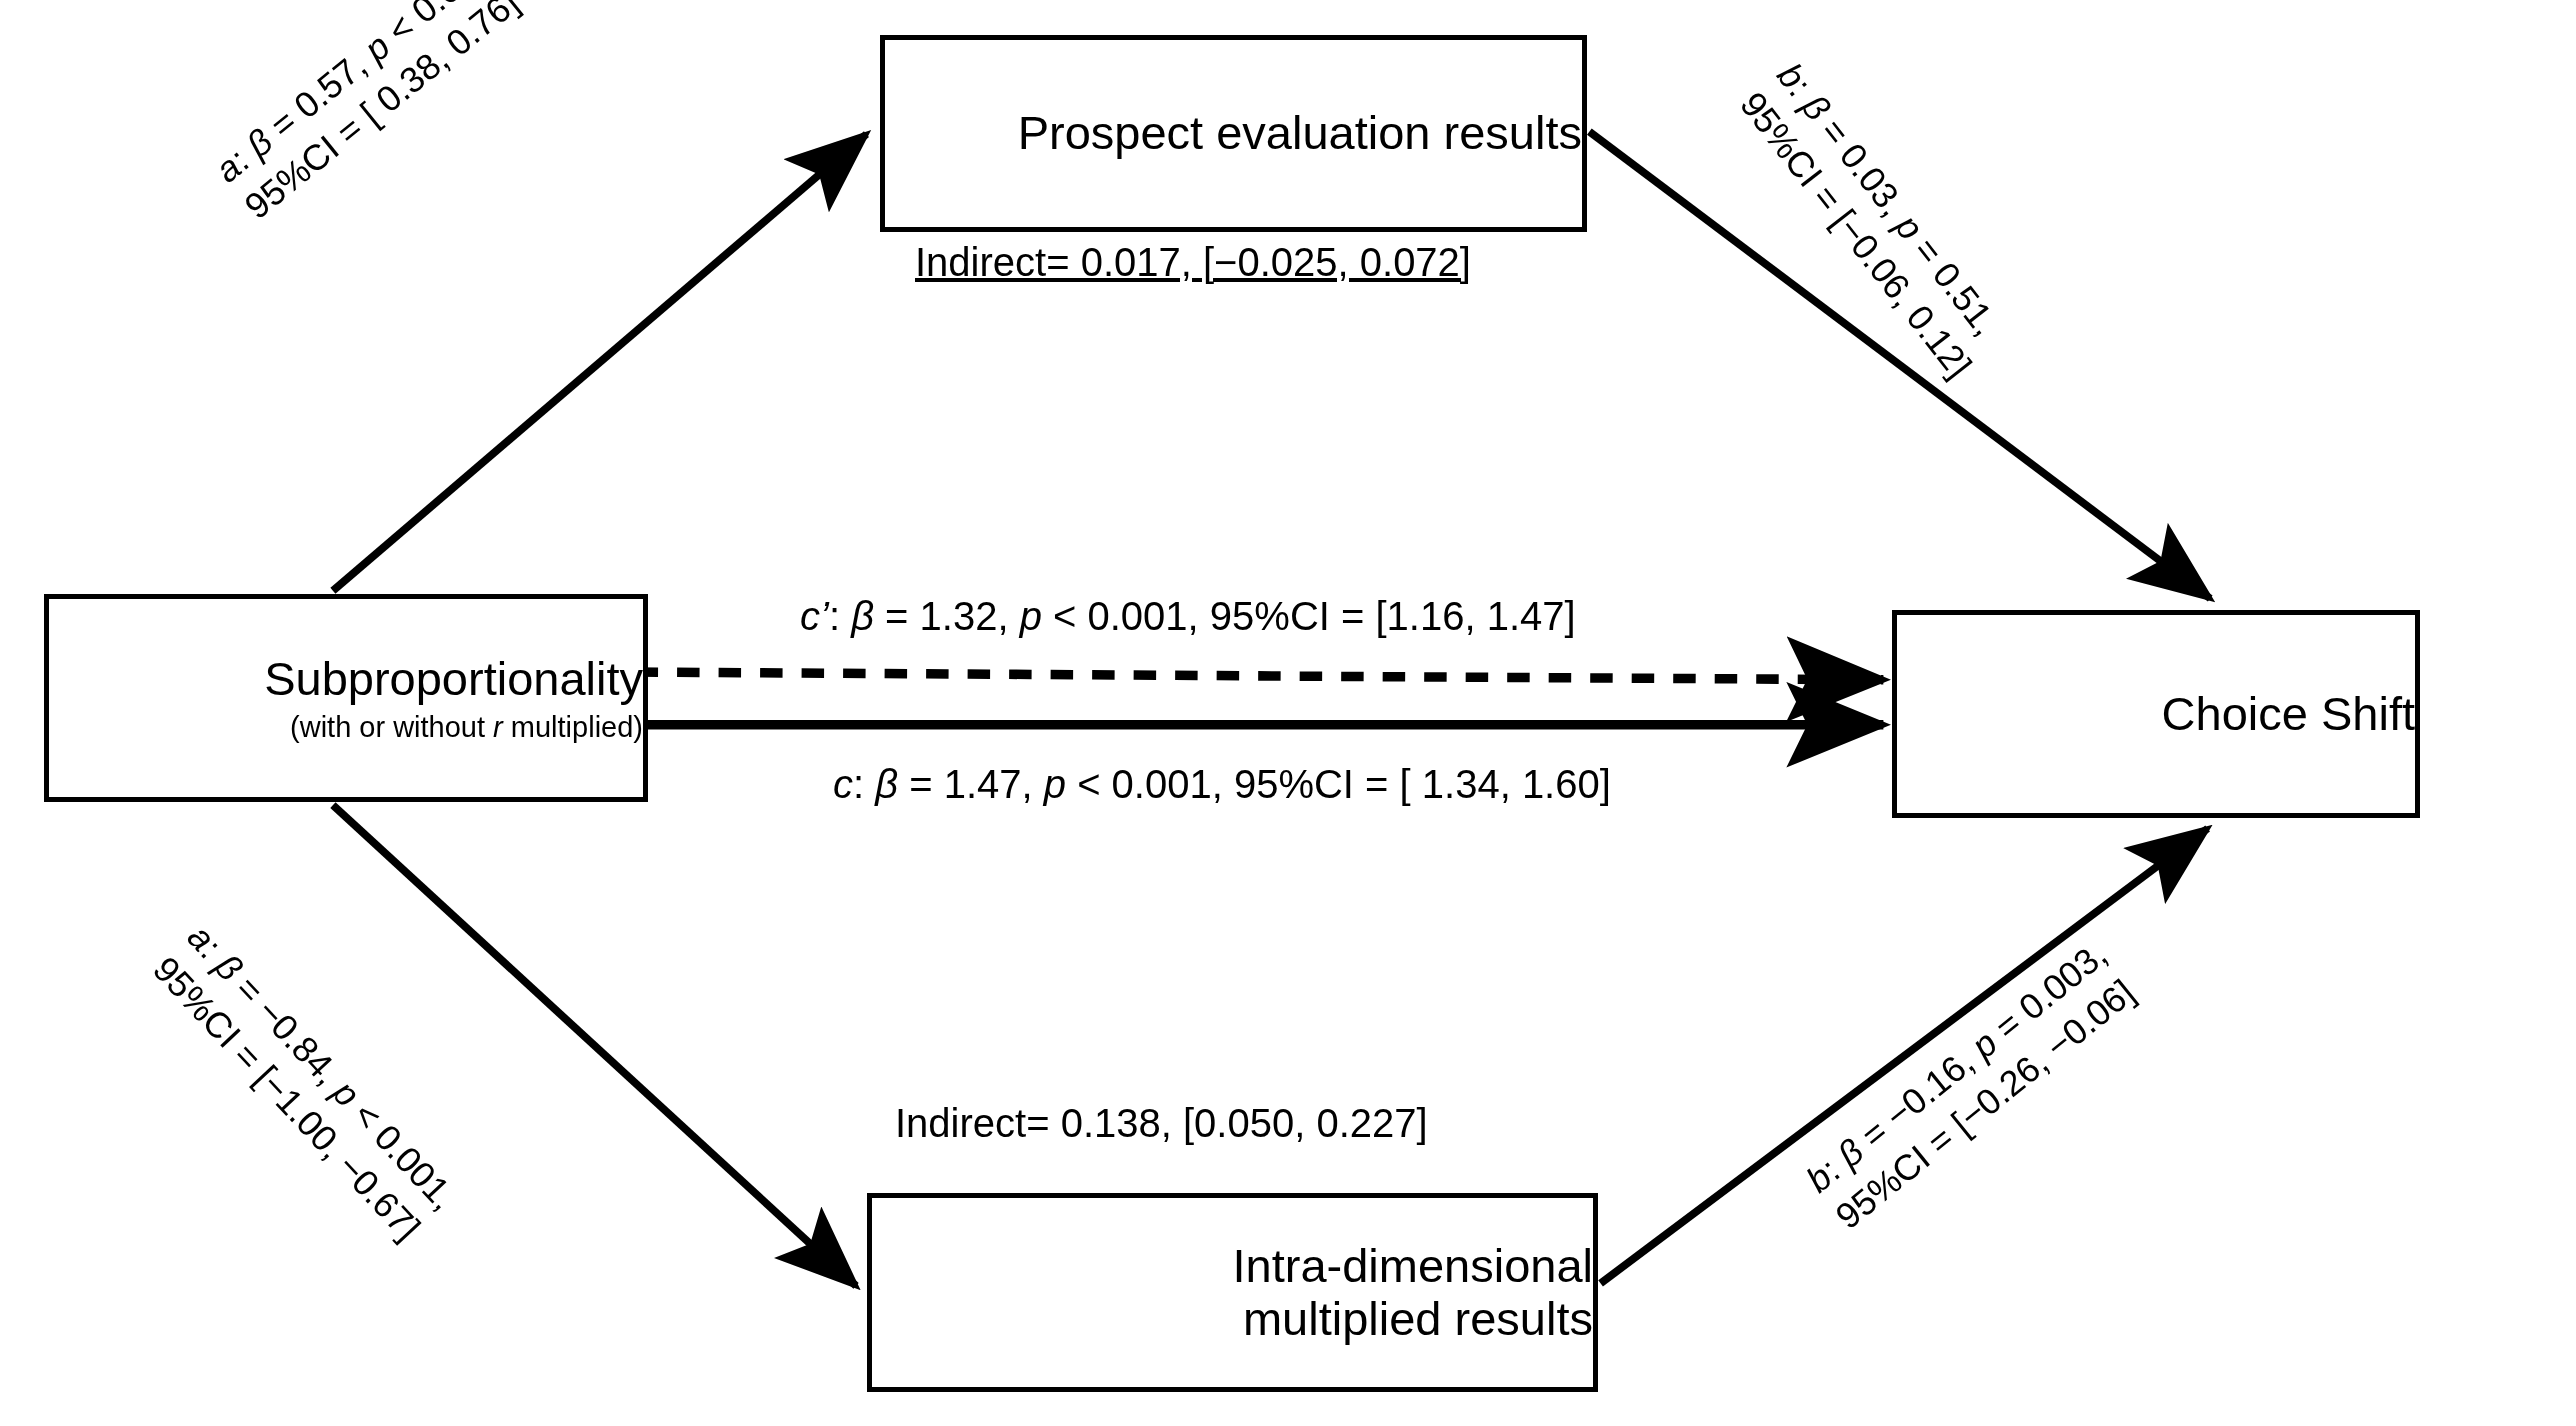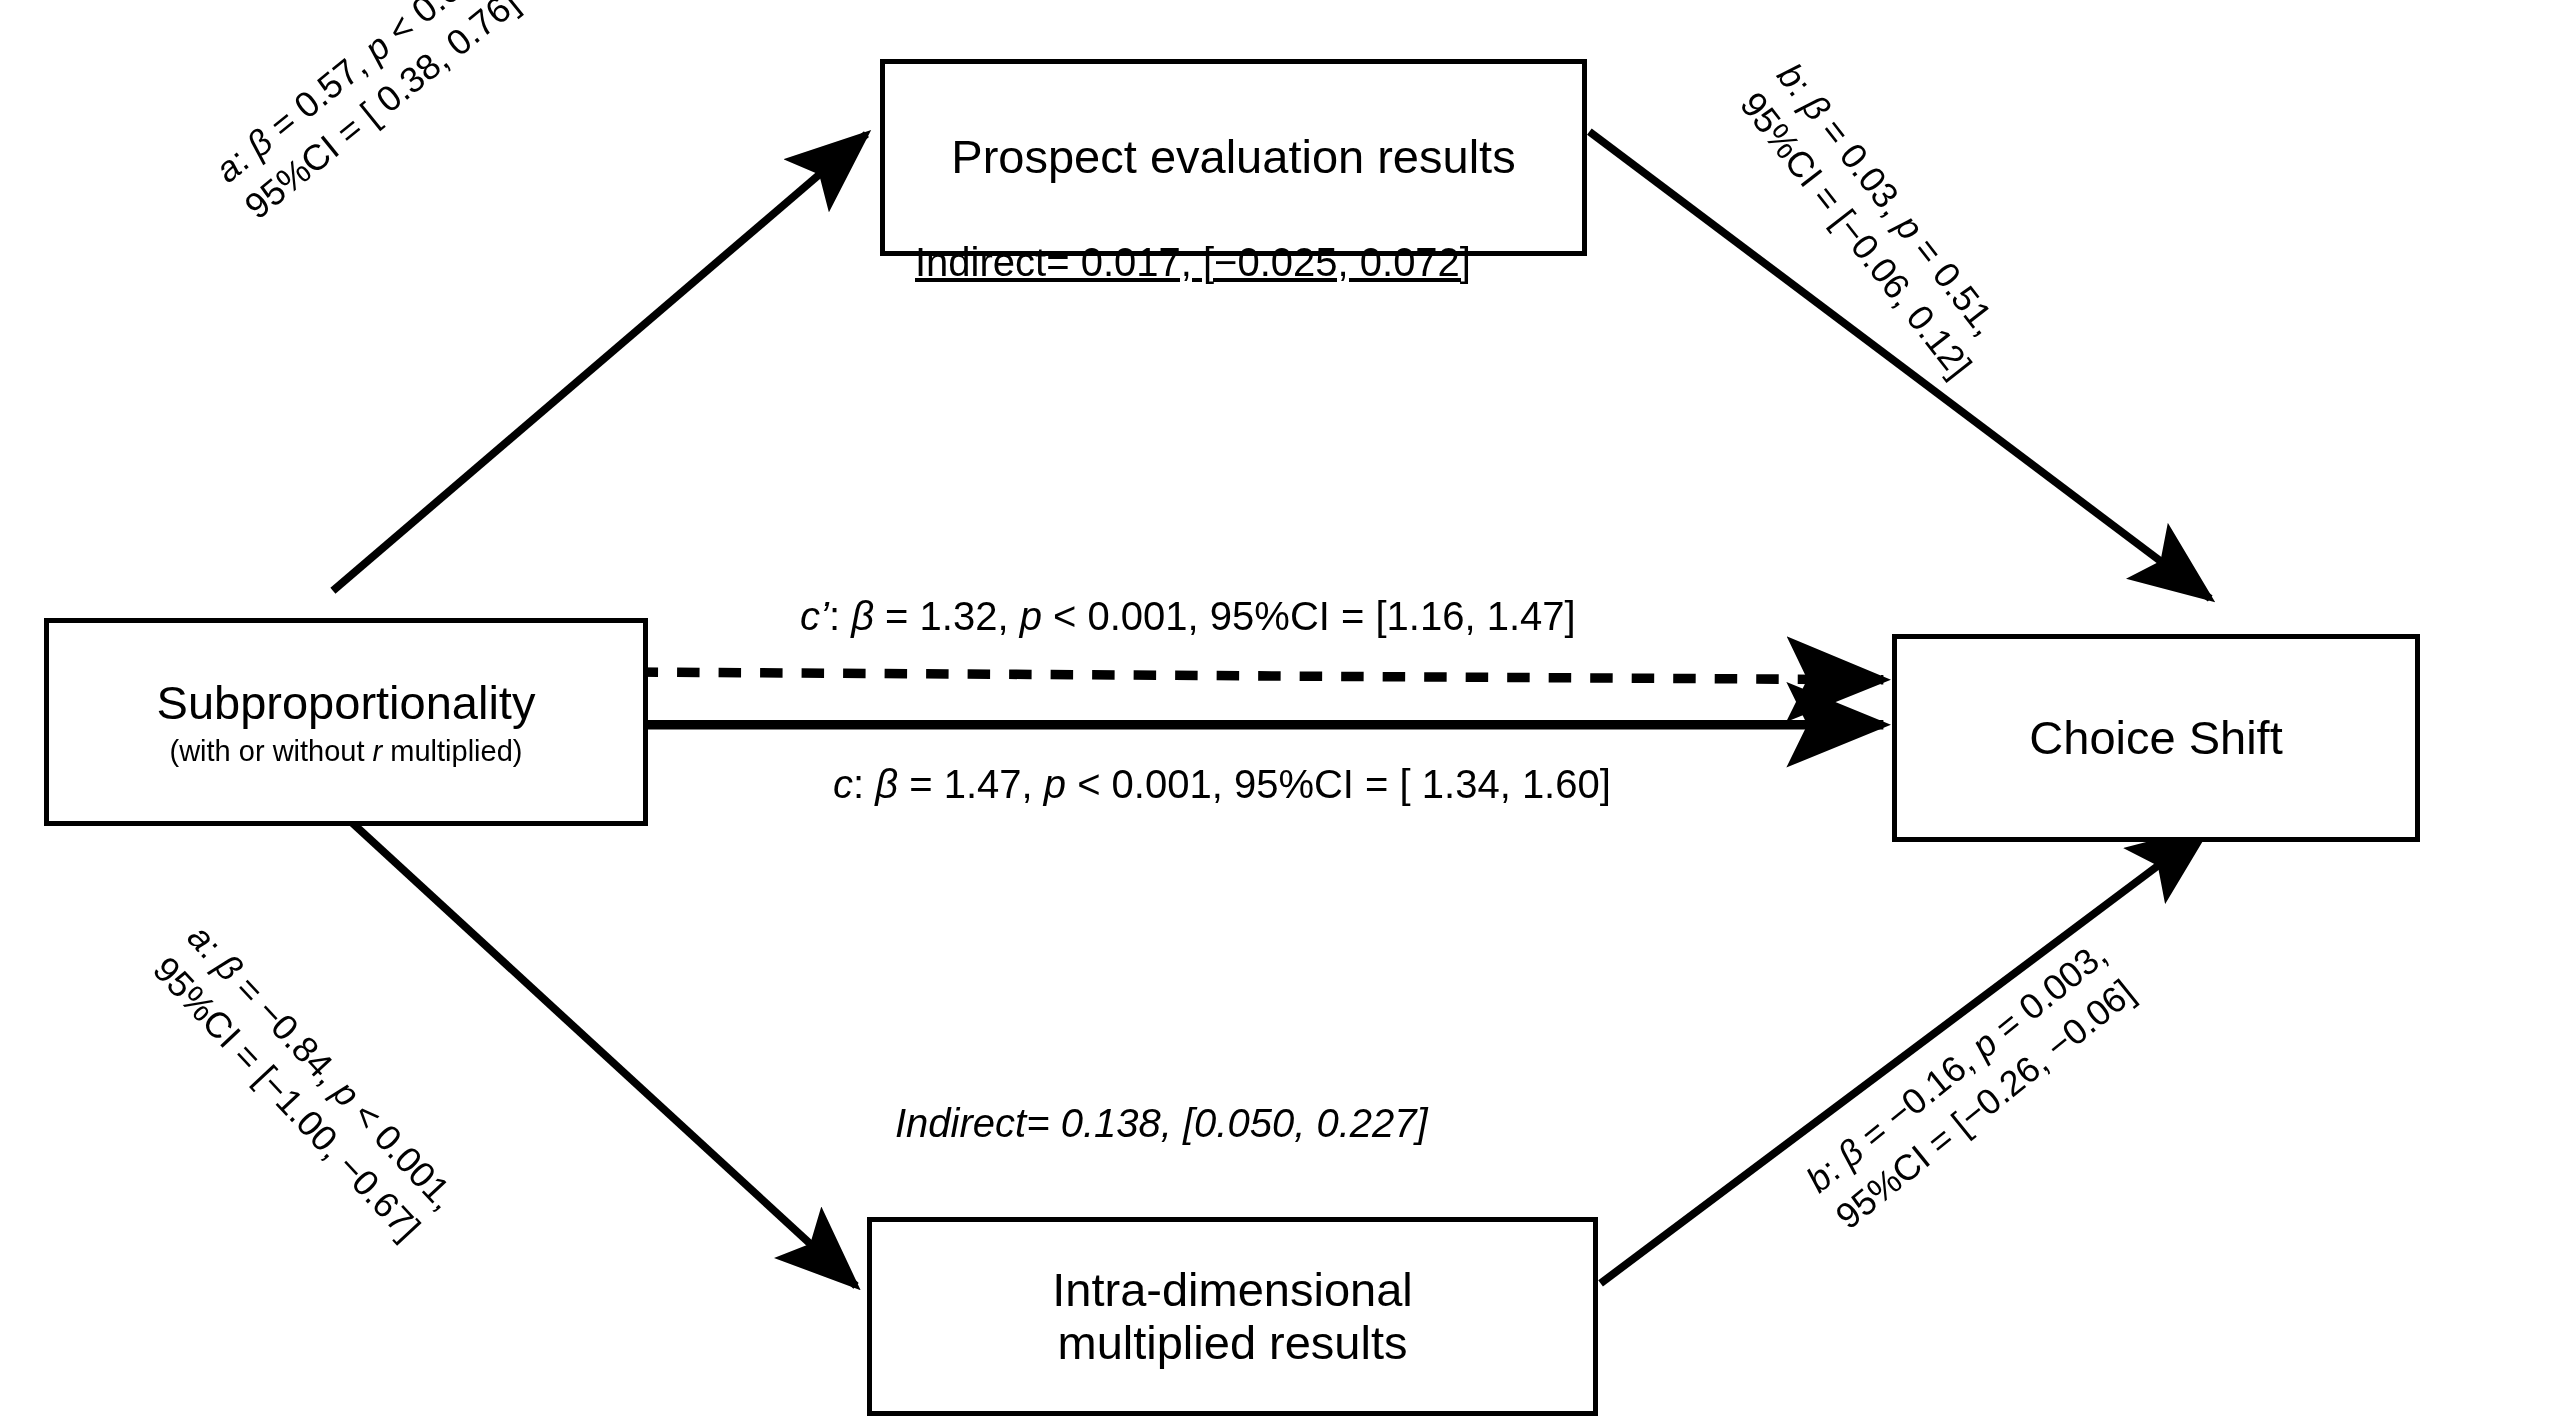--- a/index.html
+++ b/index.html
@@ -14,44 +14,43 @@
   svg.layer{position:absolute;left:0;top:0;width:2576px;height:1427px;}
 
   
   .node{
     position:absolute;
     box-sizing:border-box;
     border:5.2px solid #000000;
     background:#ffffff;
     display:flex;
     flex-direction:column;
-    align-items:center;
+    align-items:flex-end;
     justify-content:center;
     text-align:center;
     line-height:1.12;
-    margin-top:24px;
   }
   .node .title{font-size:47px;white-space:nowrap;}
   .node .subtitle{font-size:29px;white-space:nowrap;margin-top:5.2px;}
 
   #node-prospect{left:880px;top:35px;width:707px;height:197px;}
   #node-subprop {left:44px;  top:594px;width:604px;height:208px;}
   #node-choice  {left:1892px;top:610px;width:528px;height:208px;}
   #node-intra   {left:867px;top:1193px;width:731px;height:199px;}
 
   
   .lbl{
     position:absolute;
     font-size:40px;
     white-space:nowrap;
     line-height:1.18;
   }
   .lbl i{font-style:italic;}
   #lbl-indirect-top{left:915px;top:239px;text-decoration:underline;}
-  #lbl-indirect-bot{left:895px;top:1100px;font-style:italic;}
+  #lbl-indirect-bot{left:895px;top:1100px;}
   #lbl-cprime{left:800px;top:593px;}
   #lbl-c     {left:833px;top:761px;}
 
   
   .rlbl{
     position:absolute;
     font-size:36px;
     line-height:1.30;
     white-space:nowrap;
     text-align:left;

